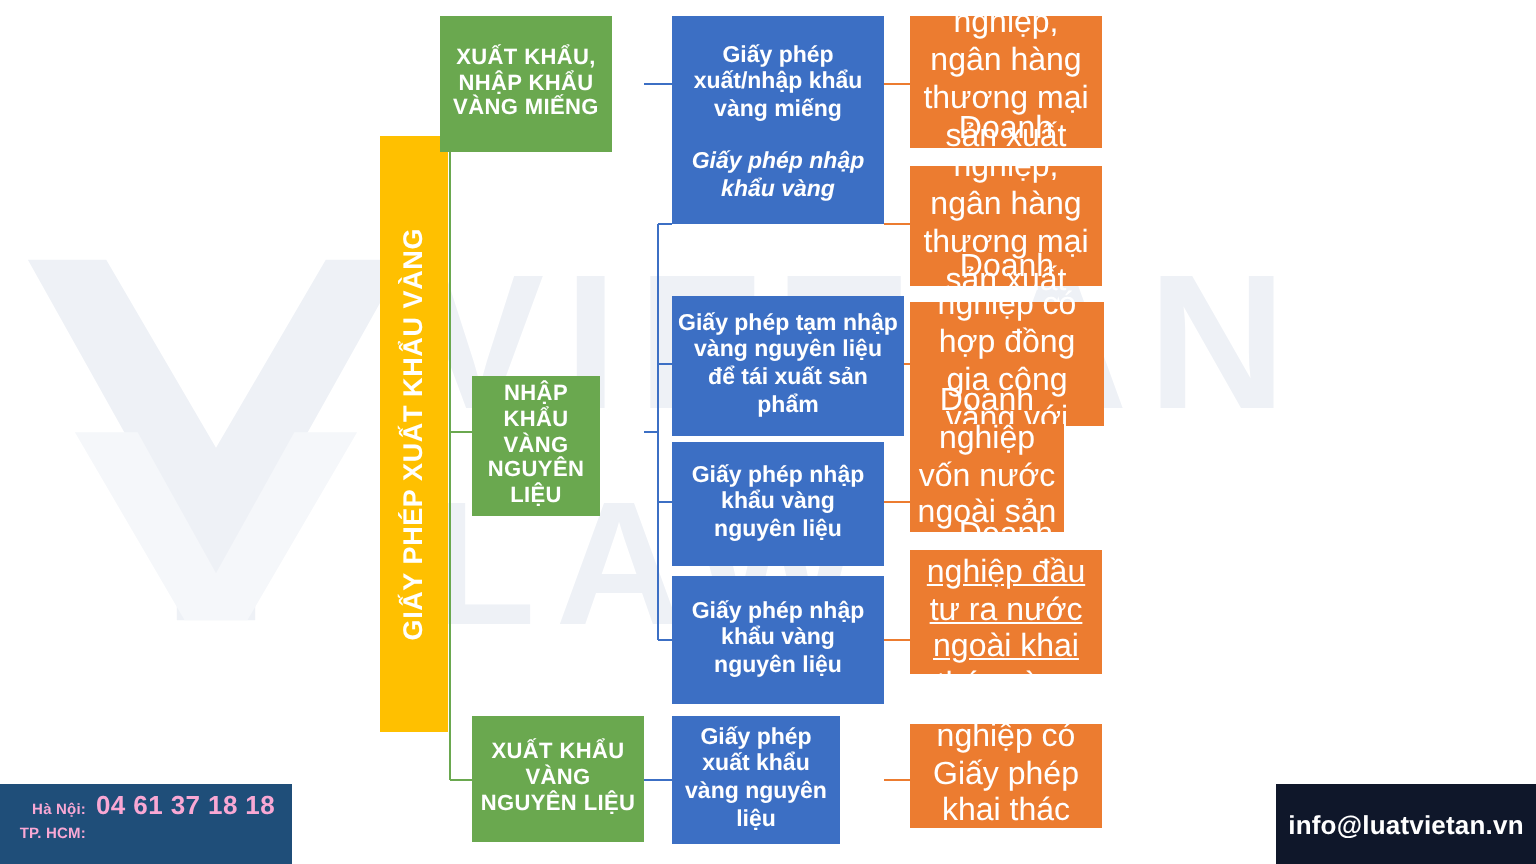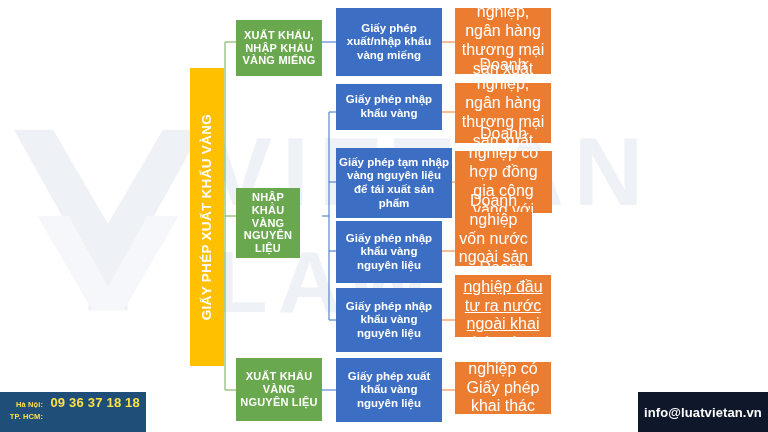--- a/index.html
+++ b/index.html
@@ -107,23 +107,22 @@
     background: #1f4e79;
     z-index: 3;
     display: flex;
     flex-direction: column;
     justify-content: center;
     padding: 0 6px;
   }
   .phone-row {
     display: flex;
     align-items: baseline;
-    color: #fde047;
+    color: #f9a8d4;
     height: 17px;
-    justify-content: space-between;
   }
   .phone-label {
     font-size: 7.5px;
     font-weight: 700;
     width: 42px;
     text-align: right;
     padding-right: 5px;
     letter-spacing: 0.1px;
   }
   .phone-num {
@@ -190,46 +189,46 @@
       <path d="M442,251 L455,251"></path>
       <path d="M442,320 L455,320"></path>
       <path d="M442,390 L455,390"></path>
     </g>
   </svg>
 
   <div class="box root" style="left:190px; top:68px; width:34px; height:298px;">
     <span class="vtext">GIẤY PHÉP XUẤT KHẨU VÀNG</span>
   </div>
 
-  <div class="box green" style="left:236px; top:8px; width:86px; height:56px;margin-top:12px;">
+  <div class="box green" style="left:220px; top:8px; width:86px; height:68px;">
     <span>XUẤT KHẨU, NHẬP KHẨU VÀNG MIẾNG</span>
   </div>
   <div class="box green" style="left:236px; top:188px; width:64px; height:70px;">
     <span>NHẬP KHẨU VÀNG NGUYÊN LIỆU</span>
   </div>
   <div class="box blue" style="left:336px; top:8px; width:106px; height:68px;">
     <span>Giấy phép xuất/nhập khẩu vàng miếng</span>
   </div>
 
   <div class="box green" style="left:236px; top:358px; width:86px; height:63px;">
     <span>XUẤT KHẨU VÀNG NGUYÊN LIỆU</span>
   </div>
-  <div class="box blue" style="left:336px; top:84px; width:106px; height:46px;">
+  <div class="box blue" style="left:336px; top:66px; width:106px; height:46px;font-style:italic;">
     <span>Giấy phép nhập khẩu vàng</span>
   </div>
   <div class="box blue" style="left:336px; top:148px; width:116px; height:70px;">
     <span>Giấy phép tạm nhập vàng nguyên liệu để tái xuất sản phẩm</span>
   </div>
   <div class="box blue" style="left:336px; top:221px; width:106px; height:62px;">
     <span>Giấy phép nhập khẩu vàng nguyên liệu</span>
   </div>
   <div class="box blue" style="left:336px; top:288px; width:106px; height:64px;">
     <span>Giấy phép nhập khẩu vàng nguyên liệu</span>
   </div>
-  <div class="box blue" style="left:336px; top:358px; width:106px; height:64px;">
+  <div class="box blue" style="left:336px; top:358px; width:84px; height:64px;">
     <span>Giấy phép xuất khẩu vàng nguyên liệu</span>
   </div>
 
   <div class="box orange" style="left:455px; top:8px; width:96px; height:66px;">
     <span>Doanh nghiệp, ngân hàng thương mại sản xuất vàng miếng</span>
   </div>
   <div class="box orange" style="left:455px; top:83px; width:96px; height:60px;">
     <span>Doanh nghiệp, ngân hàng thương mại sản xuất vàng miếng</span>
   </div>
   <div class="box orange" style="left:455px; top:151px; width:97px; height:62px;">
@@ -241,21 +240,21 @@
   <div class="box orange" style="left:455px; top:275px; width:96px; height:62px;text-decoration:underline;">
     <span>Doanh nghiệp đầu tư ra nước ngoài khai thác vàng</span>
   </div>
   <div class="box orange" style="left:455px; top:362px; width:96px; height:52px;">
     <span>Doanh nghiệp có Giấy phép khai thác vàng</span>
   </div>
 
   <div class="phone-bar">
     <div class="phone-row">
       <span class="phone-label">Hà Nội:</span>
-      <span class="phone-num">09 36 37 18 18</span>
+      <span class="phone-num">04 61 37 18 18</span>
     </div>
     <div class="phone-row">
       <span class="phone-label">TP. HCM:</span>
     </div>
   </div>
 
   <div class="email-bar">
     <span>info@luatvietan.vn</span>
   </div>
 

